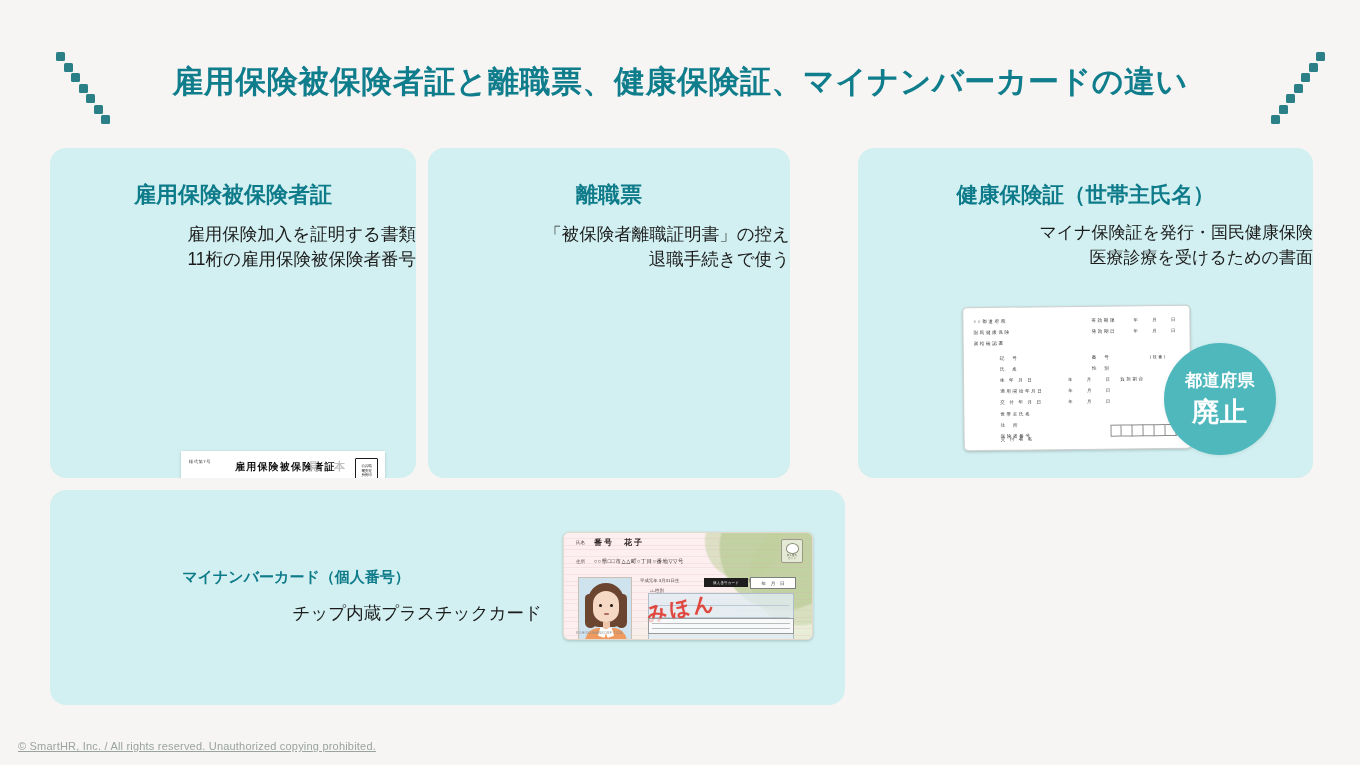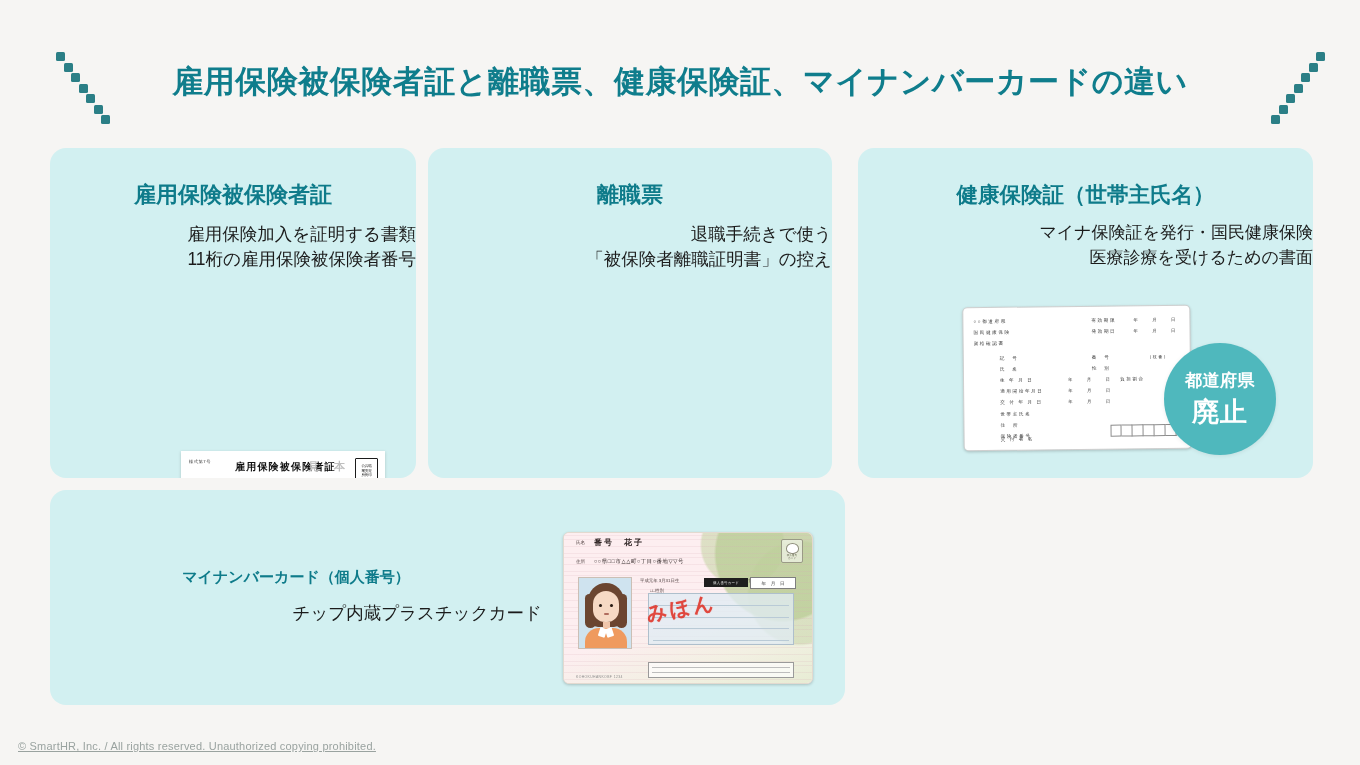--- a/index.html
+++ b/index.html
@@ -26,21 +26,21 @@
   .dashes i{
     position:absolute;width:9px;height:9px;background:#2b7f86;
     border-radius:1.5px;display:block;
   }
 
   
   .card{
     position:absolute;background:#d2f0f1;border-radius:16px;overflow:hidden;
   }
   #card-koyo   {left:50px; top:148px;width:366px;height:330px;}
-  #card-rishoku{left:428px;top:148px;width:404px;height:330px;}
+  #card-rishoku{left:428px;top:148px;width:362px;height:330px;}
   #card-kenko  {left:858px;top:148px;width:455px;height:330px;}
   #card-mynum  {left:50px; top:490px;width:795px;height:215px;}
 
   .c-head{
     color:#0e7b8a;font-weight:bold;text-align:center;white-space:nowrap;
   }
   .c-sub{
     color:#1b1b1b;text-align:right;line-height:1.45;white-space:nowrap;
   }
   #card-koyo .c-head,#card-rishoku .c-head,#card-kenko .c-head{
@@ -94,21 +94,21 @@
     position:absolute;left:1164px;top:343px;width:112px;height:112px;
     border-radius:50%;background:#4fb8bd;color:#fff;
     display:flex;flex-direction:column;align-items:center;justify-content:center;
     box-shadow:0 1px 4px rgba(0,0,0,.08);
   }
   .badge .b1{font-size:17px;font-weight:bold;letter-spacing:.5px;}
   .badge .b2{font-size:27px;font-weight:bold;letter-spacing:1px;margin-top:2px;}
 
   
   #mynum-doc{
-    position:absolute;left:563px;top:532px;width:250px;height:152px;
+    position:absolute;left:563px;top:532px;width:250px;height:108px;
     background:#fdf1f2;border-radius:6px;overflow:hidden;
     box-shadow:0 1px 3px rgba(0,0,0,.2);border:0.8px solid #e3d9cf;box-sizing:border-box;
   }
   #mynum-doc .mgreen{
     position:absolute;inset:0;
     background:
       radial-gradient(circle at 88% 14%, rgba(186,205,150,.75) 0 26%, transparent 27%),
       radial-gradient(circle at 72% 8%, rgba(200,214,168,.6) 0 18%, transparent 19%),
       radial-gradient(circle at 95% 40%, rgba(193,209,160,.5) 0 20%, transparent 21%),
       linear-gradient(160deg,#fdeef0 0%,#fdeef0 52%,#f2f0e2 78%,#e7ecd4 100%);
@@ -220,22 +220,22 @@
           <span>業安定</span>
           <span>所長印</span>
       </div>
 
     </div>
   </div>
 
   <div class="card" id="card-rishoku">
     <div class="c-head">離職票</div>
     <div class="c-sub">
+      <div>「被保険者離職証明書」の控え</div>
       <div>退職手続きで使う</div>
-      <div>「被保険者離職証明書」の控え</div>
     </div>
 
   </div>
 
   <div class="card" id="card-kenko">
     <div class="c-head">健康保険証（世帯主氏名）</div>
     <div class="c-sub">
       <div>マイナ保険証を発行・国民健康保険</div>
       <div>医療診療を受けるための書面</div>
     </div>

